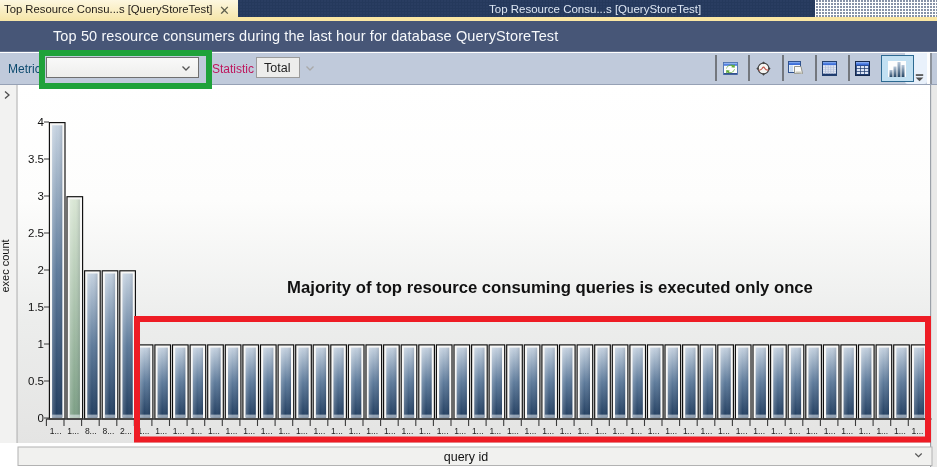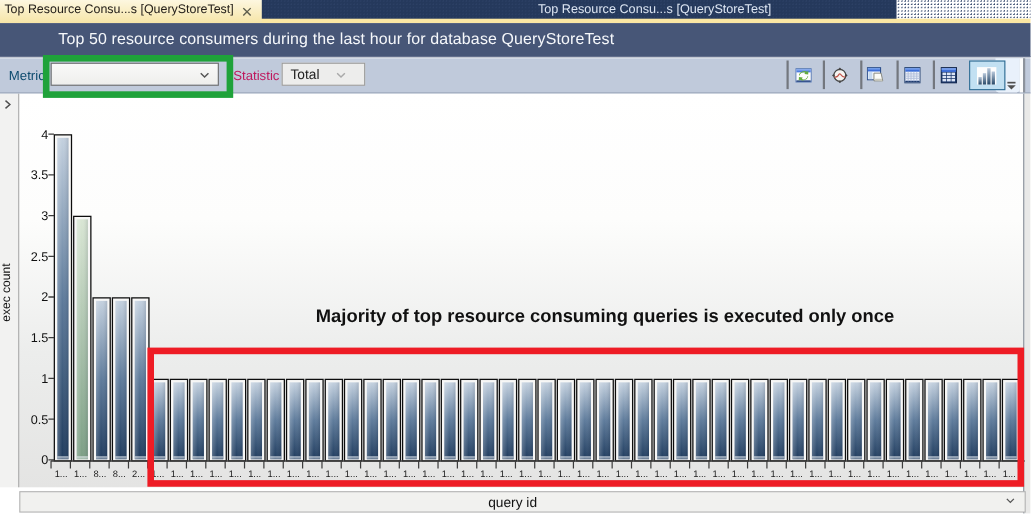--- a/index.html
+++ b/index.html
@@ -33,21 +33,21 @@
   <span class="abs" style="left:8px;top:9px;font-size:12px;color:#0c4a6e;">Metric</span>
 
   <div class="abs" style="left:46px;top:4px;width:153px;height:21px;background:linear-gradient(#f9f9f9,#eeeeec);border:1px solid #6f6f6f;">
     <span class="abs" style="left:8px;top:3px;font-size:12.5px;color:#111;margin-top:33px;">Execution Count</span>
     <svg class="abs" style="left:134px;top:7px;" width="10" height="7" viewBox="0 0 10 7">
         <path d="M1.5 1.5 L5 5 L8.5 1.5" stroke="#555" stroke-width="1.3" fill="none"></path>
       </svg>
   </div>
   <span class="abs" style="left:212px;top:9px;font-size:12px;color:#be185d;">Statistic</span>
 
-  <div class="abs" style="left:256px;top:4px;width:76px;height:21px;background:#ededec;border:1px solid #9b9b9b;text-decoration:underline;">
+  <div class="abs" style="left:256px;top:4px;width:44px;height:21px;background:#ededec;border:1px solid #9b9b9b;text-decoration:underline;">
     <span class="abs" style="left:7px;top:3px;font-size:12.5px;color:#222;">Total</span>
     <svg class="abs" style="left:48px;top:7px;" width="10" height="7" viewBox="0 0 10 7">
         <path d="M1.5 1.5 L5 5 L8.5 1.5" stroke="#a9a9a9" stroke-width="1.3" fill="none"></path>
       </svg>
   </div>
 
   <div class="abs" style="left:715px;top:2px;width:1.5px;height:26px;background:#73777e;"></div>
   <div class="abs" style="left:748px;top:2px;width:1.5px;height:26px;background:#73777e;"></div>
   <div class="abs" style="left:782px;top:2px;width:1.5px;height:26px;background:#73777e;"></div>
   <div class="abs" style="left:815px;top:2px;width:1.5px;height:26px;background:#73777e;"></div>

